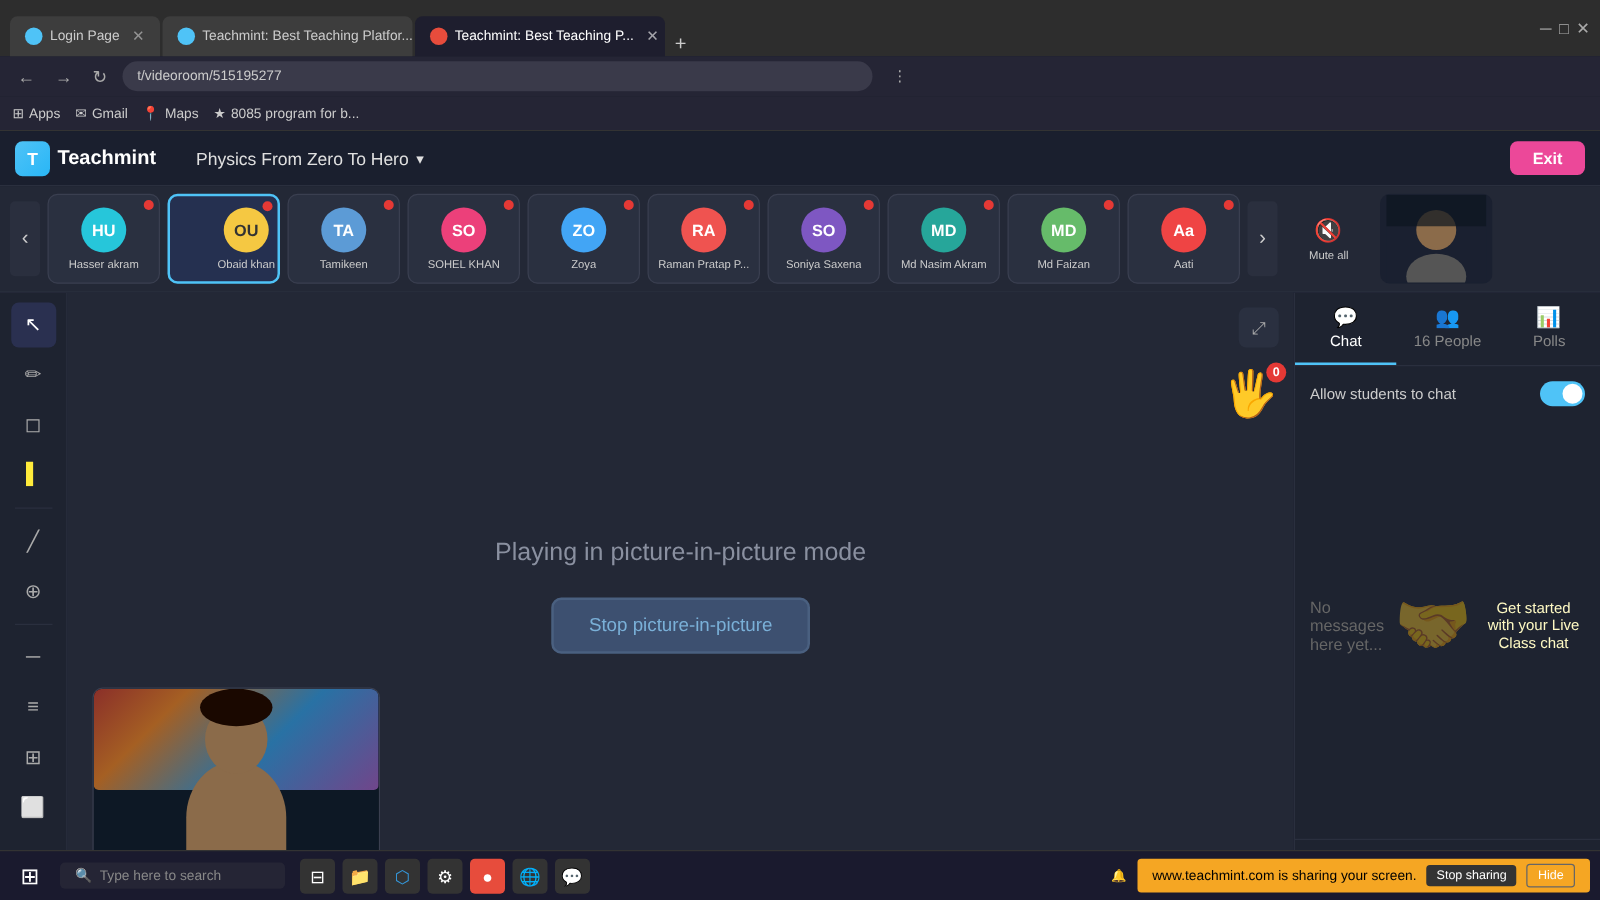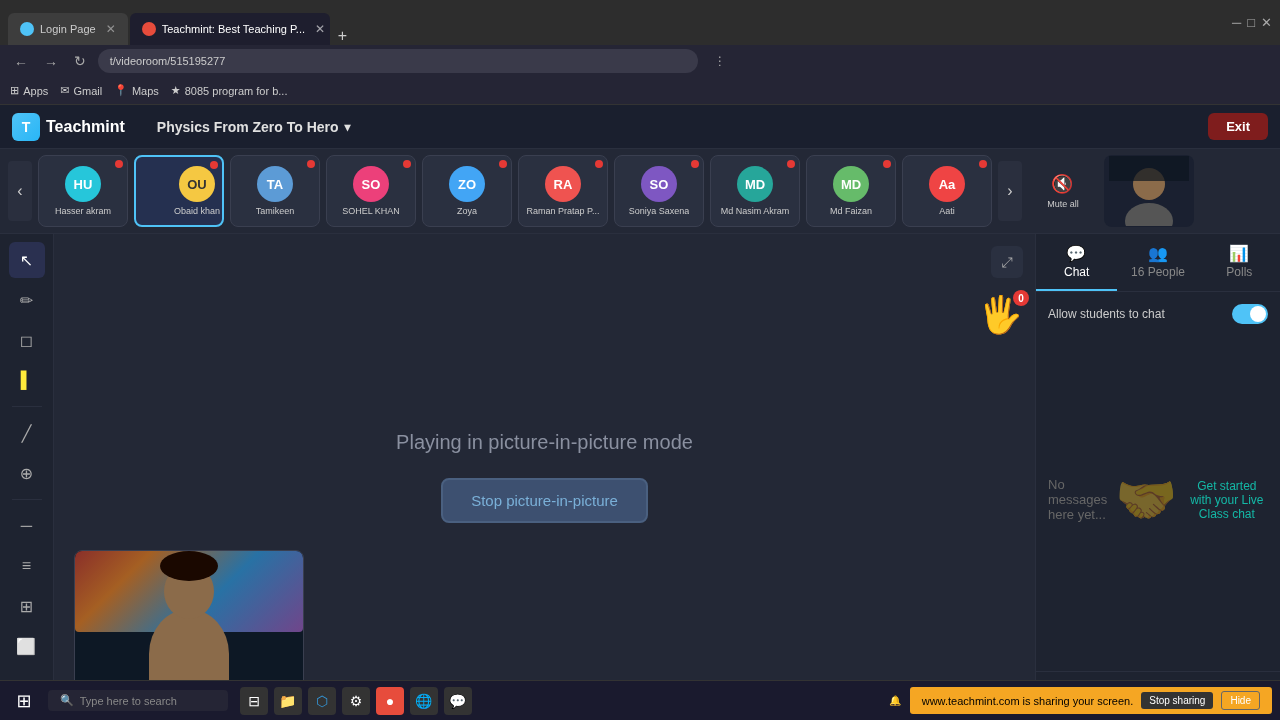--- a/index.html
+++ b/index.html
@@ -22,22 +22,22 @@
     .bookmarks-row { background: #252535; height: 28px; display: flex; align-items: center; padding: 0 10px; gap: 12px; font-size: 11px; color: #ccc; border-bottom: 1px solid #333; }
     .bookmark-item { display: flex; align-items: center; gap: 4px; cursor: pointer; }
 
     
     .app-container { display: flex; flex-direction: column; height: calc(720px - 105px); background: #1a1f2e; }
 
     
     .top-bar { background: #1a1f2e; height: 44px; display: flex; align-items: center; padding: 0 12px; gap: 12px; border-bottom: 1px solid #2a2f3e; }
     .logo-area { display: flex; align-items: center; gap: 6px; font-weight: 700; font-size: 16px; color: #fff; }
     .logo-icon { width: 28px; height: 28px; background: linear-gradient(135deg, #4fc3f7, #29b6f6); border-radius: 6px; display: flex; align-items: center; justify-content: center; font-size: 14px; }
-    .class-name { display: flex; align-items: center; gap: 6px; font-size: 14px; color: #e0e0e0; margin-left: 20px; cursor: pointer; font-weight: bold; }
-    .exit-btn { margin-left: auto; background: #7f1d1d; color: #fff; border: none; border-radius: 6px; padding: 6px 18px; font-size: 13px; font-weight: 600; cursor: pointer; }
+    .class-name { display: flex; align-items: center; gap: 6px; font-size: 14px; color: #e0e0e0; margin-left: 20px; cursor: pointer; }
+    .exit-btn { margin-left: auto; background: #ec4899; color: #fff; border: none; border-radius: 6px; padding: 6px 18px; font-size: 13px; font-weight: 600; cursor: pointer; }
 
     
     .participants-strip { background: #232836; height: 85px; display: flex; align-items: center; padding: 0 8px; gap: 6px; position: relative; overflow: hidden; border-bottom: 1px solid #2a2f3e; }
     .strip-nav { width: 24px; height: 60px; background: #2a2f3e; border: none; color: #ccc; border-radius: 4px; cursor: pointer; display: flex; align-items: center; justify-content: center; font-size: 16px; flex-shrink: 0; }
     .participant-card { width: 90px; height: 72px; border-radius: 8px; display: flex; flex-direction: column; align-items: center; justify-content: center; gap: 4px; position: relative; flex-shrink: 0; background: #2a3040; border: 1px solid #3a3f50; cursor: pointer; }
     .participant-card.active { border: 2px solid #4fc3f7; background: #253050; }
     .participant-avatar { width: 36px; height: 36px; border-radius: 50%; display: flex; align-items: center; justify-content: center; font-size: 13px; font-weight: 700; color: #fff; }
     .participant-name { font-size: 9px; color: #ccc; text-align: center; max-width: 80px; overflow: hidden; text-overflow: ellipsis; white-space: nowrap; }
     .mic-indicator { position: absolute; top: 4px; right: 4px; width: 8px; height: 8px; border-radius: 50%; }
     .mic-off { background: #e53935; }
@@ -76,21 +76,21 @@
     .panel-tab { flex: 1; padding: 10px 4px; text-align: center; font-size: 12px; color: #888; cursor: pointer; display: flex; flex-direction: column; align-items: center; gap: 2px; }
     .panel-tab.active { color: #fff; border-bottom: 2px solid #4fc3f7; }
     .panel-tab-icon { font-size: 16px; }
     .panel-content { flex: 1; display: flex; flex-direction: column; padding: 12px; }
     .allow-chat-row { display: flex; align-items: center; justify-content: space-between; margin-bottom: 16px; }
     .allow-chat-label { font-size: 12px; color: #ccc; }
     .toggle { width: 36px; height: 20px; background: #4fc3f7; border-radius: 10px; position: relative; cursor: pointer; }
     .toggle-knob { position: absolute; right: 2px; top: 2px; width: 16px; height: 16px; background: #fff; border-radius: 50%; }
     .no-messages { flex: 1; display: flex; flex-direction: row; align-items: center; justify-content: center; gap: 8px; color: #666; font-size: 13px; }
     .chat-illustration { font-size: 50px; opacity: 0.4; }
-    .get-started-text { font-size: 12px; color: #14b8a6; text-align: center; }
+    .get-started-text { font-size: 12px; color: #fef9c3; text-align: center; }
     .chat-input-row { display: flex; gap: 8px; align-items: center; padding: 8px; border-top: 1px solid #2a2f3e; }
     .chat-input { flex: 1; background: #2a3040; border: 1px solid #3a4050; border-radius: 20px; padding: 8px 14px; font-size: 12px; color: #ccc; outline: none; }
     .send-btn { width: 32px; height: 32px; background: #4fc3f7; border-radius: 50%; border: none; color: #fff; cursor: pointer; display: flex; align-items: center; justify-content: center; font-size: 14px; }
 
     
     .taskbar { position: absolute; bottom: 0; left: 0; right: 0; height: 40px; background: #1a1a2e; display: flex; align-items: center; padding: 0 8px; gap: 8px; border-top: 1px solid #333; }
     .taskbar-start { width: 32px; height: 32px; display: flex; align-items: center; justify-content: center; font-size: 18px; cursor: pointer; }
     .taskbar-search { display: flex; align-items: center; gap: 6px; background: #252535; border-radius: 4px; padding: 4px 12px; font-size: 11px; color: #888; min-width: 180px; cursor: pointer; }
     .taskbar-icons { display: flex; gap: 6px; margin-left: 4px; }
     .taskbar-icon { width: 28px; height: 28px; background: #333; border-radius: 4px; display: flex; align-items: center; justify-content: center; font-size: 14px; cursor: pointer; }
@@ -104,20 +104,25 @@
   </style>
 </head>
 <body>
 
 <div class="browser-chrome">
   <div class="browser-tabs">
     <div class="browser-tab">
       <span class="tab-icon" style="background:#4fc3f7"></span>
       <span>Login Page</span>
       <span class="tab-close">✕</span>
+    </div>
+    <div class="browser-tab">
+      <span class="tab-icon" style="background:#4fc3f7"></span>
+      <span>Teachmint: Best Teaching Platfor...</span>
+
     </div>
     <div class="browser-tab active">
       <span class="tab-icon"></span>
       <span>Teachmint: Best Teaching P...</span>
       <span class="tab-close">✕</span>
     </div>
     <span class="tab-add">+</span>
   </div>
   <div style="display:flex;gap:6px;margin-left:8px;color:#aaa;font-size:13px;">
     <span>─</span>

